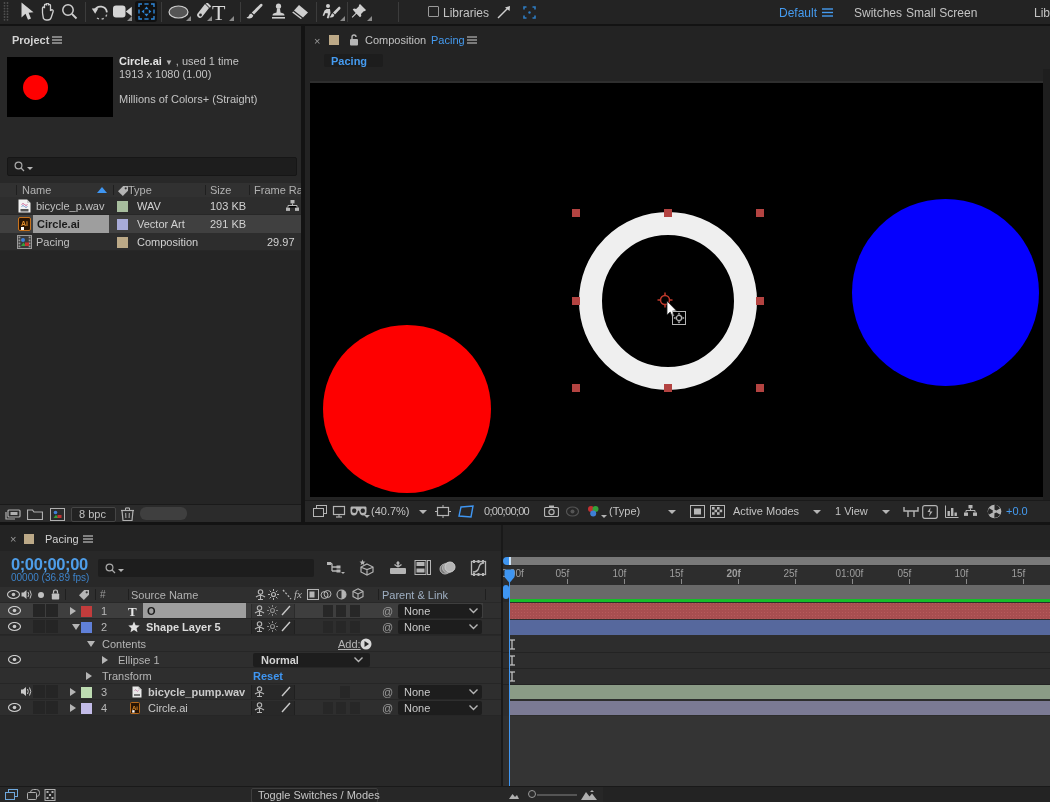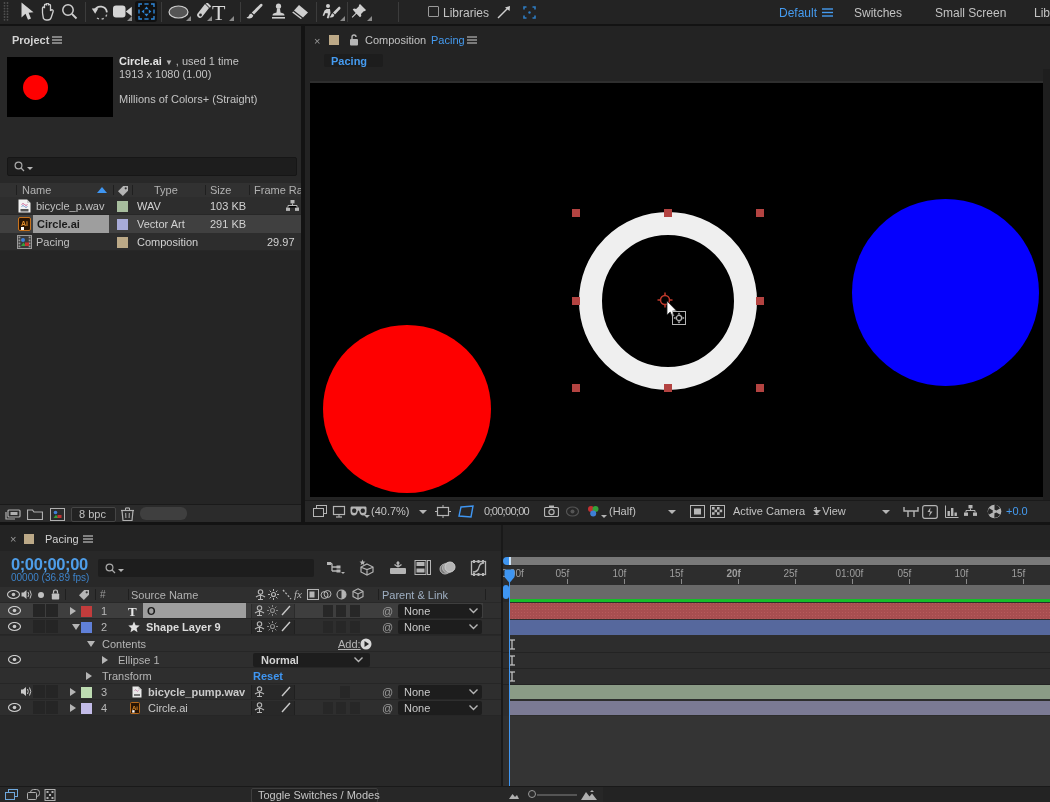--- a/index.html
+++ b/index.html
@@ -162,21 +162,21 @@
 
   <div class="txt blue" style="left:779px;top:6px;font-size:12px;">Default</div>
   <svg class="abs" style="left:822px;top:7px" width="11" height="10">
         <g stroke="#459bf0" stroke-width="1.4">
           <line x1="0" y1="2" x2="11" y2="2"></line>
           <line x1="0" y1="5.5" x2="11" y2="5.5"></line>
           <line x1="0" y1="9" x2="11" y2="9"></line>
         </g>
       </svg>
   <div class="txt" style="left:854px;top:6px;font-size:12px;">Switches</div>
-  <div class="txt" style="left:935px;top:6px;font-size:12px;">Small Screen</div>
+  <div class="txt" style="left:906px;top:6px;font-size:12px;">Small Screen</div>
   <div class="txt" style="left:1034px;top:6px;font-size:12px;">Libraries</div>
 </div>
 
 <div class="abs" id="project" style="left:0;top:26px;width:301px;height:496px;background:#282828;">
 
   <div class="txt" style="left:12px;top:8px;font-weight:bold;color:#d2d2d2;text-align:center;">Project</div>
   <svg class="abs" style="left:52px;top:10px" width="10" height="8">
         <g stroke="#b5b5b5" stroke-width="1.3">
           <line x1="0" y1="1" x2="10" y2="1"></line>
           <line x1="0" y1="4" x2="10" y2="4"></line>
@@ -202,21 +202,21 @@
   <div class="abs" style="left:0;top:157px;width:301px;height:14px;background:#313131;">
     <div class="hdrdiv" style="left:16px"></div>
     <div class="txt" style="left:22px;top:1px;color:#b2b2b2;">Name</div>
     <div class="abs" style="left:97px;top:4px;width:0;height:0;border-left:5.5px solid transparent;border-right:5.5px solid transparent;border-bottom:6px solid #3f96f2;"></div>
     <div class="hdrdiv" style="left:113px"></div>
     <svg class="abs" style="left:117px;top:2px" width="12" height="11" viewBox="0 0 12 11">
           <path d="M1 6.2 L6.2 1 L11 1 L11 5.8 L5.8 11 Z" fill="#b5b5b5"></path>
           <circle cx="8.7" cy="3.3" r="1.1" fill="#313131"></circle>
         </svg>
     <div class="hdrdiv" style="left:132px"></div>
-    <div class="txt" style="left:154px;top:1px;color:#b2b2b2;">Type</div>
+    <div class="txt" style="left:128px;top:1px;color:#b2b2b2;">Type</div>
     <div class="hdrdiv" style="left:205px"></div>
     <div class="txt" style="left:210px;top:1px;color:#b2b2b2;">Size</div>
     <div class="hdrdiv" style="left:249px"></div>
     <div class="txt" style="left:254px;top:1px;color:#b2b2b2;">Frame Ra..</div>
   </div>
 
   <div class="abs" style="left:0;top:171px;width:301px;height:18px;background:#2d2d2d;border-bottom:1px solid #272727;box-sizing:border-box;">
     <svg class="abs" style="left:18px;top:2px" width="13" height="14" viewBox="0 0 13 14">
           <path d="M0.5 0.5 L9 0.5 L12.5 4 L12.5 13.5 L0.5 13.5 Z" fill="#f2f2f2"></path>
           <path d="M9 0.5 L9 4 L12.5 4 Z" fill="#c9c9c9"></path>
@@ -402,40 +402,40 @@
     <svg class="abs" style="left:260px;top:5px" width="15" height="11">
           <ellipse cx="7.5" cy="5.5" rx="6" ry="4.5" fill="none" stroke="#555" stroke-width="1.2"></ellipse>
           <circle cx="7.5" cy="5.5" r="2" fill="#555"></circle>
         </svg>
     <svg class="abs" style="left:281px;top:4px" width="14" height="13">
           <circle cx="5" cy="4" r="3" fill="#c23030"></circle>
           <circle cx="9.5" cy="4" r="3" fill="#35a03a"></circle>
           <circle cx="7.2" cy="8.5" r="3" fill="#3f7fd6"></circle>
         </svg>
     <div class="caret" style="left:296px;top:14px;border-left-width:3px;border-right-width:3px;border-top-width:3px;"></div>
-    <div class="txt" style="left:304px;top:4px;">(Half)</div>
+    <div class="txt" style="left:304px;top:4px;">(Type)</div>
     <div class="caret" style="left:363px;top:9px;"></div>
     <svg class="abs" style="left:385px;top:4px" width="15" height="13">
           <rect x="0.5" y="0.5" width="14" height="12" fill="none" stroke="#b5b5b5" stroke-width="1"></rect>
           <rect x="4" y="3.5" width="7" height="6" fill="#b5b5b5"></rect>
         </svg>
     <svg class="abs" style="left:405px;top:4px" width="15" height="13" viewBox="0 0 15 13">
           <rect x="0.5" y="0.5" width="14" height="12" fill="none" stroke="#b5b5b5" stroke-width="1"></rect>
           <g fill="#b5b5b5">
             <rect x="2" y="2" width="2.6" height="2.6"></rect>
             <rect x="7" y="2" width="2.6" height="2.6"></rect>
             <rect x="4.5" y="4.6" width="2.6" height="2.6"></rect>
             <rect x="9.6" y="4.6" width="2.6" height="2.6"></rect>
             <rect x="2" y="7.2" width="2.6" height="2.6"></rect>
             <rect x="7" y="7.2" width="2.6" height="2.6"></rect>
           </g>
         </svg>
-    <div class="txt" style="left:428px;top:4px;">Active Camera</div>
+    <div class="txt" style="left:428px;top:4px;">Active Modes</div>
     <div class="caret" style="left:508px;top:9px;"></div>
-    <div class="txt" style="left:508px;top:4px;text-align:center;">1 View</div>
+    <div class="txt" style="left:530px;top:4px;text-align:center;">1 View</div>
     <div class="caret" style="left:577px;top:9px;"></div>
     <svg class="abs" style="left:598px;top:5px" width="16" height="12">
           <path d="M1 1 L1 5 L15 5 L15 1" fill="none" stroke="#b5b5b5" stroke-width="1.4"></path>
           <line x1="5" y1="5" x2="5" y2="11" stroke="#b5b5b5" stroke-width="1.4"></line>
           <line x1="11" y1="5" x2="11" y2="11" stroke="#b5b5b5" stroke-width="1.4"></line>
         </svg>
     <svg class="abs" style="left:617px;top:4px" width="16" height="14" viewBox="0 0 16 14">
           <rect x="0.7" y="0.7" width="14.6" height="12.6" rx="2" fill="none" stroke="#b5b5b5" stroke-width="1.2"></rect>
           <path d="M8.5 2.5 L5.5 7 L8 7 L7 11.5 L10.5 6.5 L8 6.5 Z" fill="#b5b5b5"></path>
         </svg>
@@ -664,21 +664,21 @@
             <circle cx="6.5" cy="4.5" r="1.8" fill="#c9c9c9"></circle>
           </svg>
       <div class="cell" style="left:33px"></div>
           <div class="cell" style="left:46px"></div>
       <div class="tri-d" style="left:72px"></div>
       <div class="sq" style="left:81px;top:2.5px;background:#6080d8;"></div>
       <div class="txt" style="left:101px;top:2px;color:#b8b8b8;">2</div>
       <svg class="abs" style="left:128px;top:2px" width="12" height="12">
             <path d="M6 0.5 L7.6 4.3 L11.7 4.6 L8.6 7.3 L9.5 11.3 L6 9.1 L2.5 11.3 L3.4 7.3 L0.3 4.6 L4.4 4.3 Z" fill="#e0e0e0"></path>
           </svg>
-      <div class="txt" style="left:146px;top:2px;color:#dcdcdc;font-weight:bold;">Shape Layer 9</div>
+      <div class="txt" style="left:146px;top:2px;color:#dcdcdc;font-weight:bold;">Shape Layer 5</div>
       <div class="abs" style="left:250.5px;top:0.5px;width:42px;height:14px;background:rgba(0,0,0,0.12);border-left:1px solid rgba(0,0,0,0.2);border-right:1px solid rgba(0,0,0,0.2);"></div>
           <svg class="shy" style="left:254px">
             <circle cx="5.5" cy="3" r="2.2" fill="none" stroke="#b5b5b5" stroke-width="1.1"></circle>
             <path d="M1 8 Q5.5 4.5 10 8 M5.5 5 L5.5 10 M3 10.5 L8 10.5" stroke="#b5b5b5" stroke-width="1.1" fill="none"></path>
           </svg>
       <svg class="shy" style="left:267px">
             <circle cx="5.5" cy="5.5" r="2" fill="none" stroke="#8a8a8a" stroke-width="1.1"></circle>
             <g stroke="#8a8a8a" stroke-width="1">
               <line x1="5.5" y1="0" x2="5.5" y2="2"></line>
               <line x1="5.5" y1="9" x2="5.5" y2="11"></line>

